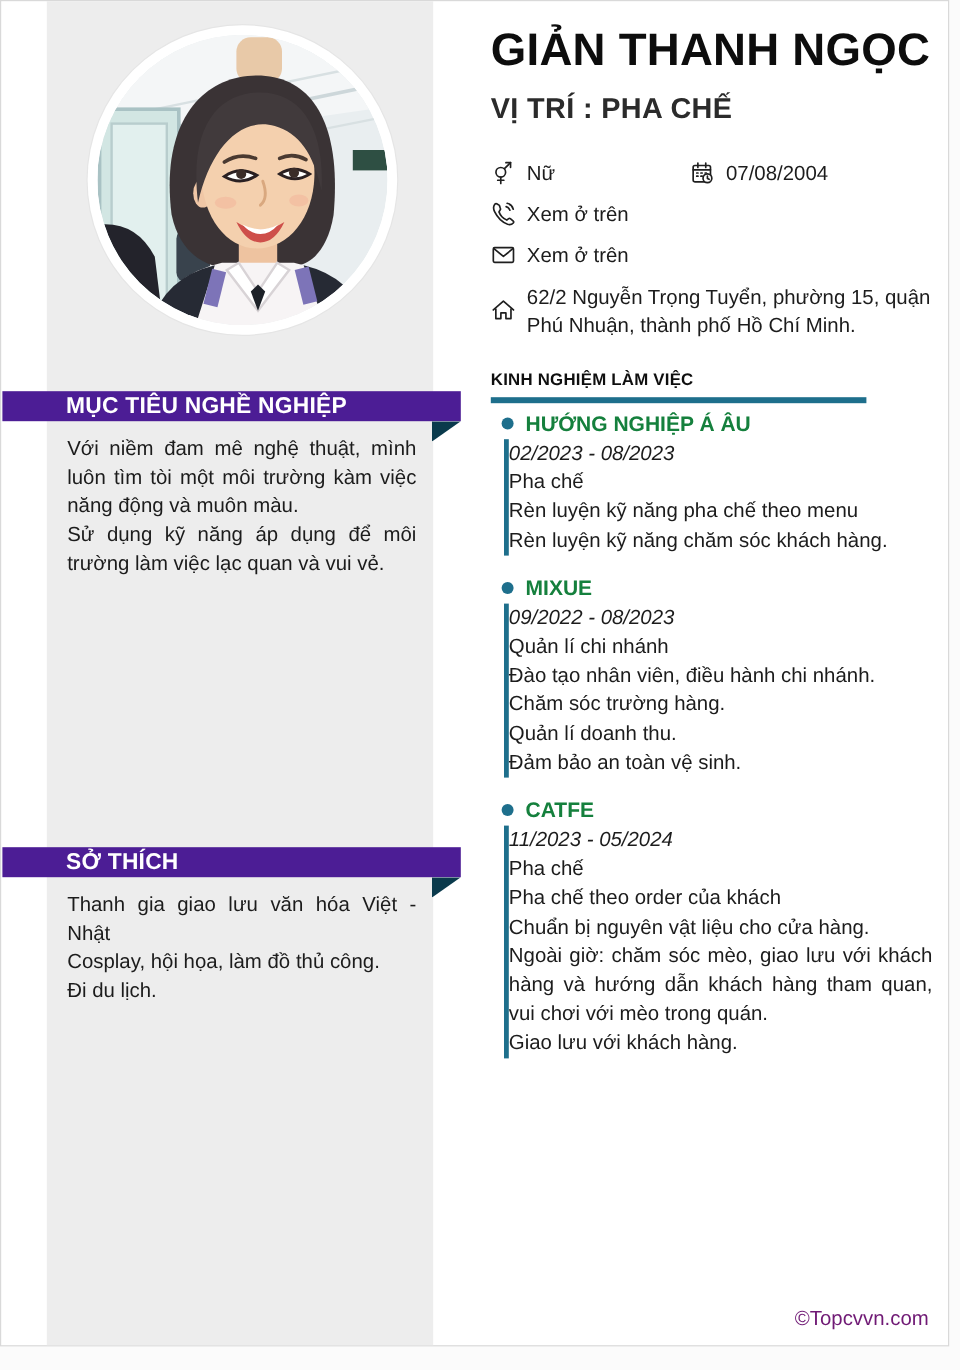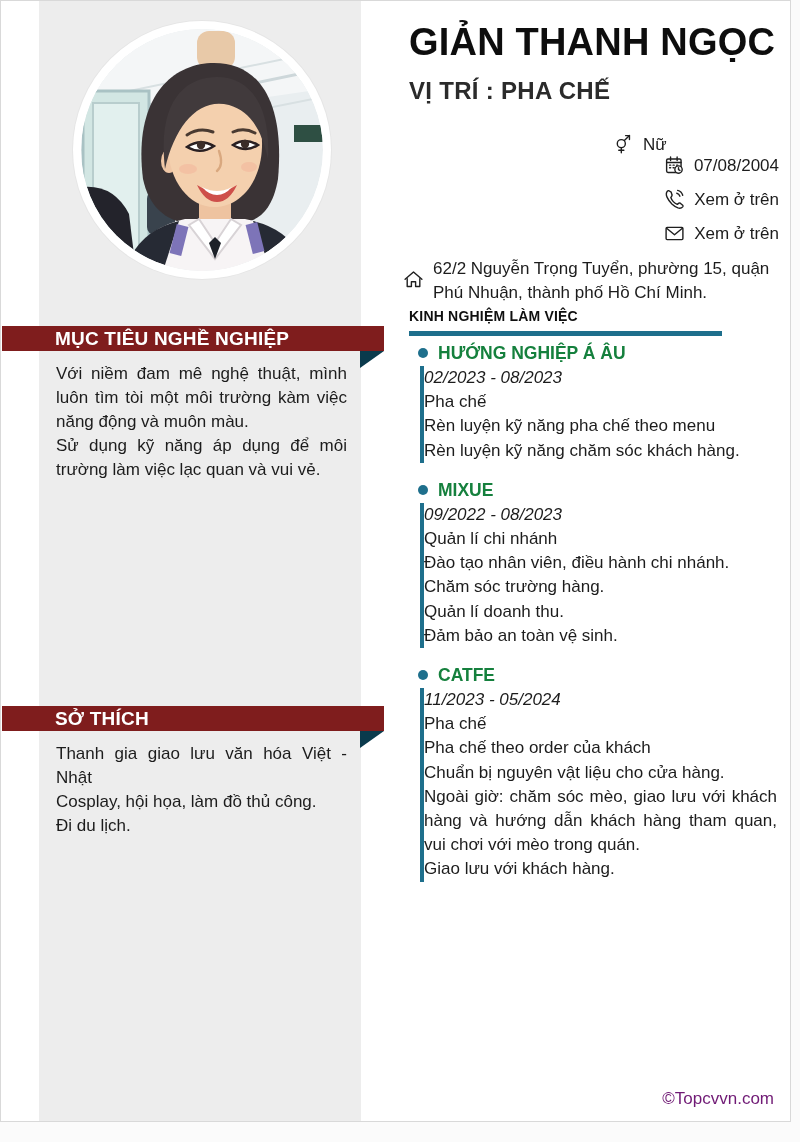--- a/index.html
+++ b/index.html
@@ -9,36 +9,36 @@
           background:#ffffff; border:1px solid #d9d9d9; }
 
   
   .sidebar-bg { position:absolute; left:38px; top:0; width:322px; height:1120px; background:#ededed; }
 
   .photo-ring { position:absolute; left:72px; top:20px; width:258px; height:258px;
                 border-radius:50%; background:#ffffff; box-shadow:0 0 0 1px rgba(0,0,0,0.03); }
   .photo-ring svg { position:absolute; left:8px; top:8px; width:242px; height:242px; border-radius:50%; }
 
   .sb-sec { position:absolute; left:1px; width:382px; }
-  .sb-band { position:relative; width:382px; height:25px; background:#7f1d1d; }
+  .sb-band { position:relative; width:382px; height:25px; background:#4c1d95; }
   .sb-band .sb-title { position:absolute; left:53px; top:0; line-height:25px;
                        color:#ffffff; font-size:19px; font-weight:700; letter-spacing:0.2px; white-space:nowrap; }
   .sb-fold { position:absolute; left:358px; top:25px; width:24px; height:17px;
              background:#0a3a4c; clip-path:polygon(0 0, 100% 0, 0 100%); }
   .sb-body { margin:11px 0 0 54px; width:291px; font-size:17px; line-height:24px; color:#1c1c1c; }
   .sb-line { text-align:justify; }
 
   
   .name { position:absolute; left:408px; top:20px; width:380px;
           font-size:38px; font-weight:700; color:#0d0d0d; letter-spacing:0.2px; white-space:nowrap; }
   .position { position:absolute; left:408px; top:76px; width:380px;
               font-size:24px; font-weight:700; color:#2b2b2b; letter-spacing:0.3px; white-space:nowrap; }
 
   .contact { position:absolute; left:408px; top:133px; width:370px; font-size:17px; color:#1c1c1c; }
-  .c-row { display:flex; align-items:flex-end; margin-bottom:13px;flex-direction:column; }
+  .c-row { display:flex; align-items:center; margin-bottom:13px; }
   .c-cell { display:flex; align-items:flex-start; gap:9px; }
   .c-cell.gender { width:166px; }
   .c-icon { flex:0 0 auto; width:21px; height:21px; margin-top:0; }
   .c-icon svg { width:21px; height:21px; stroke:#1f1f1f; fill:none; stroke-width:1.6;
                 stroke-linecap:round; stroke-linejoin:round; }
   .c-text { line-height:21px; }
   .c-addr .c-text { line-height:24px; width:346px; }
   .c-addr .c-icon { margin-top:12px; }
 
   .experience { position:absolute; left:408px; top:303px; width:368px; }

